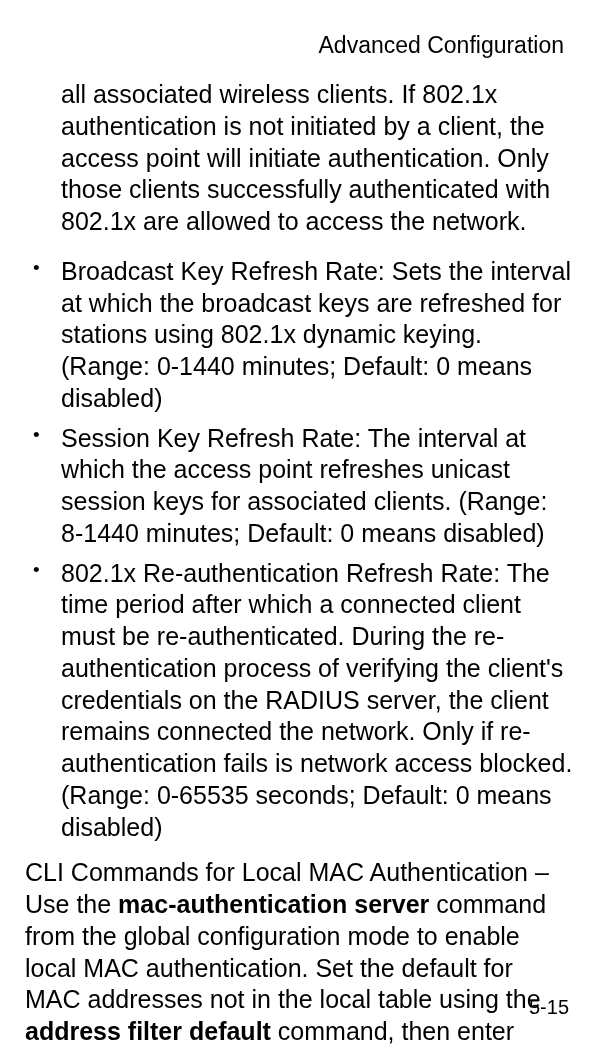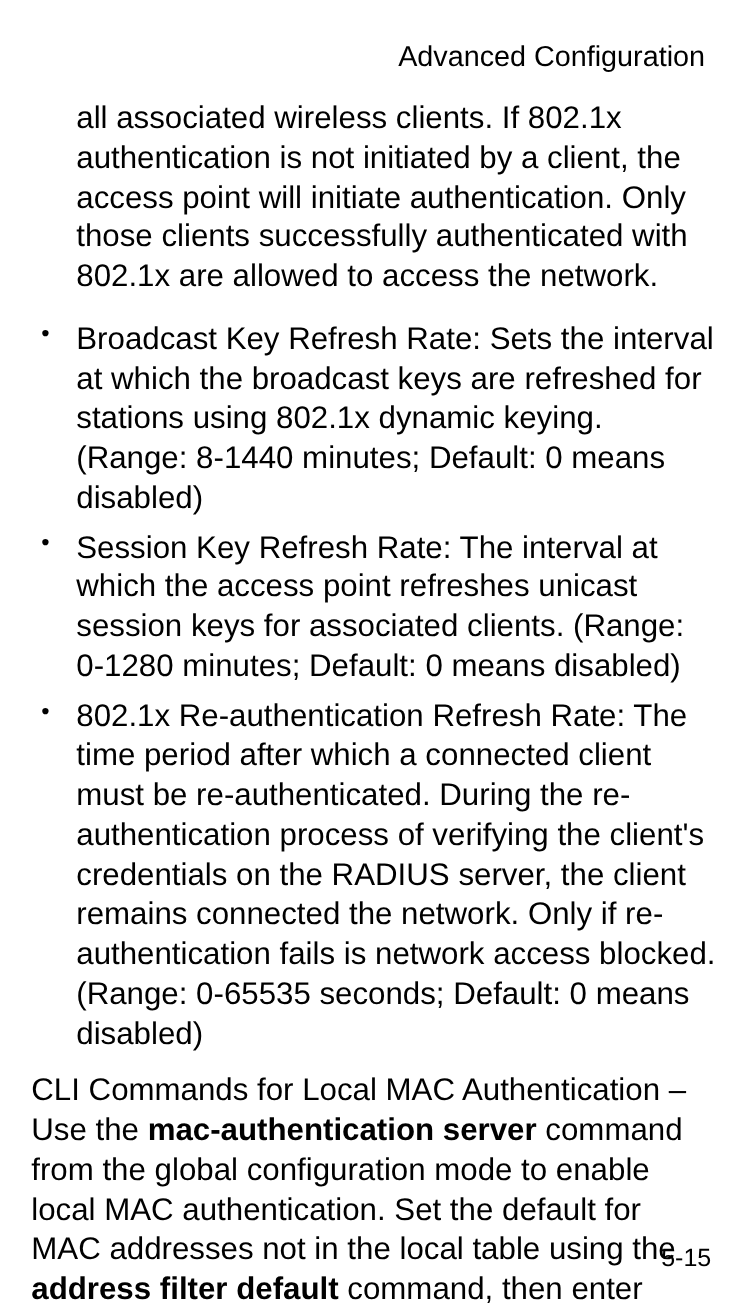--- a/index.html
+++ b/index.html
@@ -63,22 +63,22 @@
 <body>
 
 <div class="header-title">Advanced Configuration</div>
 
 <div class="content">
 
   <p class="indented-para">all associated wireless clients. If 802.1x authentication is not initiated by a client, the access point will initiate authentication. Only those clients successfully authenticated with 802.1x are allowed to access the network.</p>
 
 
   <ul>
-    <li>Broadcast Key Refresh Rate: Sets the interval at which the broadcast keys are refreshed for stations using 802.1x dynamic keying. (Range: 8-1440 minutes; Default: 0 means disabled)</li>
-    <li>Session Key Refresh Rate: The interval at which the access point refreshes unicast session keys for associated clients. (Range: 0-1280 minutes; Default: 0 means disabled)</li>
+    <li>Broadcast Key Refresh Rate: Sets the interval at which the broadcast keys are refreshed for stations using 802.1x dynamic keying. (Range: 0-1440 minutes; Default: 0 means disabled)</li>
+    <li>Session Key Refresh Rate: The interval at which the access point refreshes unicast session keys for associated clients. (Range: 8-1440 minutes; Default: 0 means disabled)</li>
     <li>802.1x Re-authentication Refresh Rate: The time period after which a connected client must be re-authenticated. During the re-authentication process of verifying the client's credentials on the RADIUS server, the client remains connected the network. Only if re-authentication fails is network access blocked. (Range: 0-65535 seconds; Default: 0 means disabled)</li>
   </ul>
 
   <p class="body-para">
     <span>CLI Commands for Local MAC Authentication – Use the </span><span class="bold">mac-authentication server</span><span> command from the global configuration mode to enable local MAC authentication. Set the default for MAC addresses not in the local table using the </span><span class="bold">address filter default</span><span> command, then enter MAC addresses in the local table using the </span><span class="bold">address filter entry</span><span> command. To</span>
   </p>
 
 </div>
 
 <div class="page-number">5-15</div>

